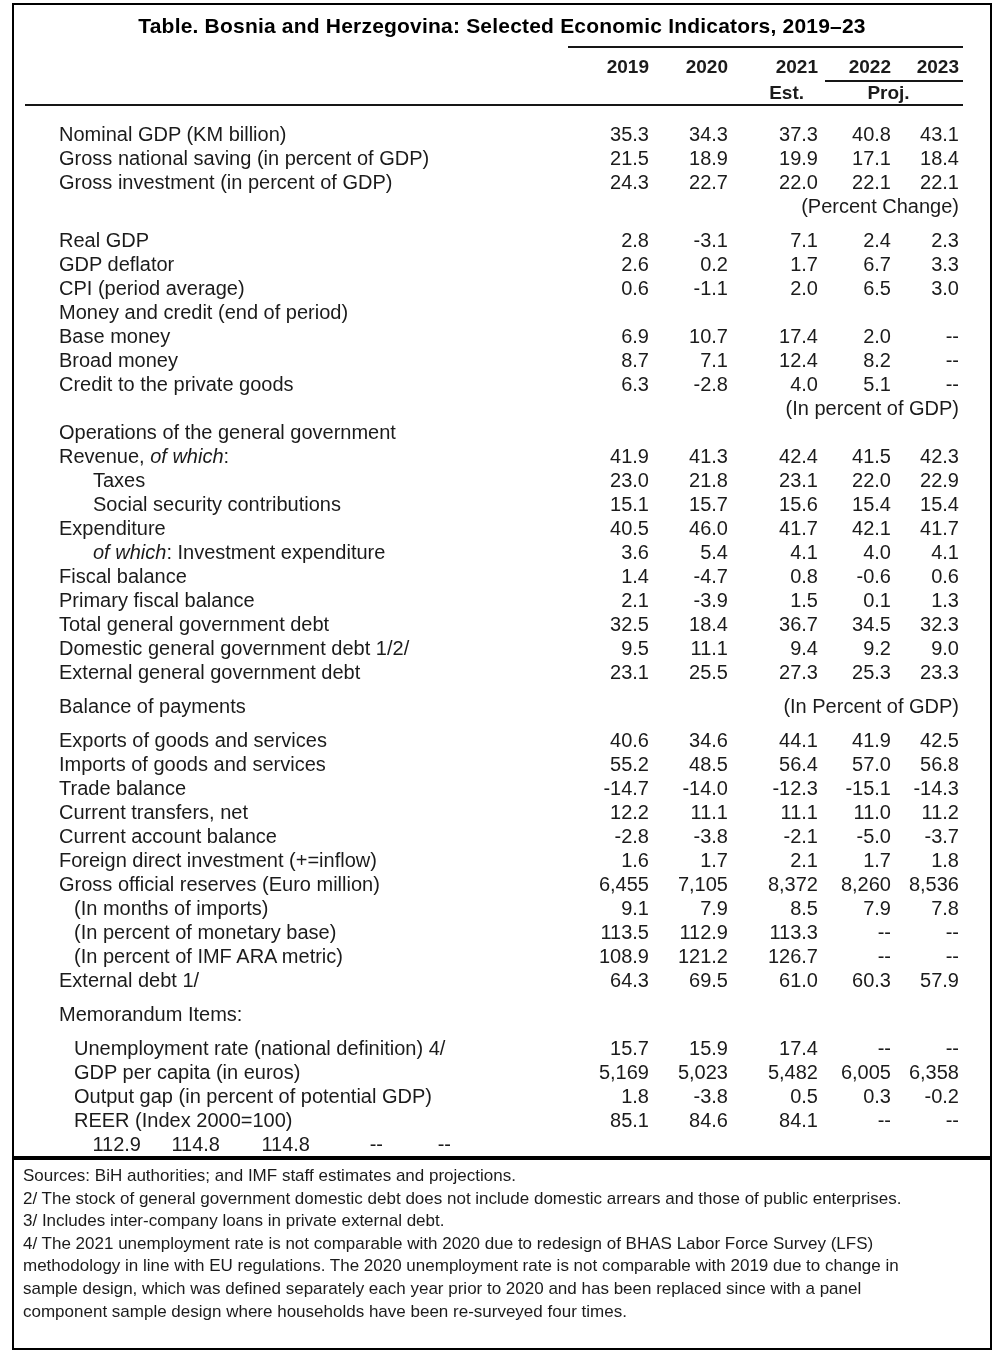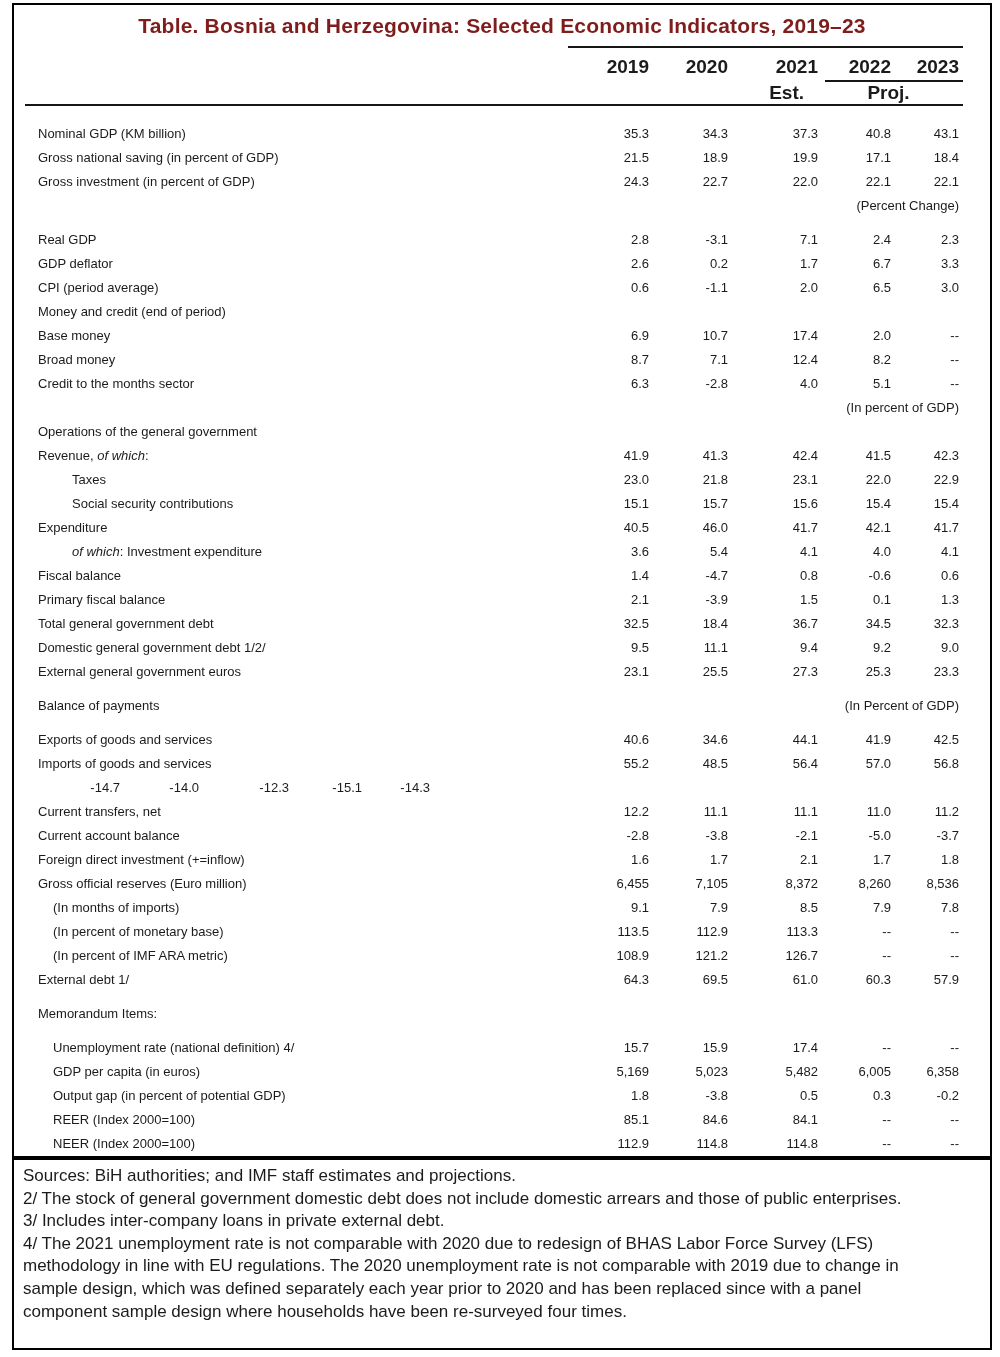--- a/index.html
+++ b/index.html
@@ -8,33 +8,33 @@
     font-family:"Liberation Sans", sans-serif;color:#1b1b1b;
   }
   .frame{
     position:absolute;left:12px;top:3px;width:980px;height:1347px;
     border:2px solid #000;box-sizing:border-box;background:#fff;overflow:hidden;
   }
   
   .header{position:relative;height:101px;}
   .title{
     text-align:center;padding-top:9px;font-size:21px;font-weight:bold;
-    letter-spacing:.2px;color:#7f1d1d;white-space:nowrap;
+    letter-spacing:.2px;color:#000000;white-space:nowrap;
   }
   .rule{position:absolute;background:#161616;height:2px;}
   .rule-top{left:554px;top:41px;width:395px;}
   .rule-proj{left:811px;top:75px;width:138px;}
   .rule-full{left:11px;top:99px;width:938px;height:2px;}
   .hrow{position:absolute;left:0;width:100%;box-sizing:border-box;display:flex;
         padding:0 31px 0 24px;font-size:19px;font-weight:bold;}
   .hrow-years{top:50px;height:24px;line-height:24px;}
   .hrow-sub{top:78px;height:20px;line-height:20px;}
   .hspacer{flex:1;}
   
-  .row{display:flex;height:24px;line-height:24px;padding:0 31px 0 24px;font-size:13px;}
+  .row{display:flex;height:24px;line-height:24px;padding:0 31px 0 24px;font-size:20px;margin-left:21px;}
   .row .label{flex:1;white-space:nowrap;}
   .cells{display:flex;width:392px;flex:none;}
   .cell{text-align:right;flex:none;}
   .c1{width:82px}.c2{width:79px}.c3{width:90px}.c4{width:73px}.c5{width:68px}
   .capcell{width:392px;text-align:right;flex:none;}
   .projcell{width:141px;text-align:center;flex:none;}
   .estcell{padding-right:14px;box-sizing:border-box;}
   .ind1 .label{padding-left:15px;}
   .ind2 .label{padding-left:34px;}
   .spacer{height:10px;}
@@ -159,21 +159,21 @@
         <span class="label">Broad money</span>
         <span class="cells">
           <span class="cell c1">8.7</span>
           <span class="cell c2">7.1</span>
           <span class="cell c3">12.4</span>
           <span class="cell c4">8.2</span>
           <span class="cell c5">--</span>
         </span>
       </div>
       <div class="row">
-        <span class="label">Credit to the months sector</span>
+        <span class="label">Credit to the private goods</span>
         <span class="cells">
           <span class="cell c1">6.3</span>
           <span class="cell c2">-2.8</span>
           <span class="cell c3">4.0</span>
           <span class="cell c4">5.1</span>
           <span class="cell c5">--</span>
         </span>
       </div>
       <div class="row">
         <span class="label"></span>
@@ -266,21 +266,21 @@
         <span class="label">Domestic general government debt 1/2/</span>
         <span class="cells">
           <span class="cell c1">9.5</span>
           <span class="cell c2">11.1</span>
           <span class="cell c3">9.4</span>
           <span class="cell c4">9.2</span>
           <span class="cell c5">9.0</span>
         </span>
       </div>
       <div class="row">
-        <span class="label">External general government euros</span>
+        <span class="label">External general government debt</span>
         <span class="cells">
           <span class="cell c1">23.1</span>
           <span class="cell c2">25.5</span>
           <span class="cell c3">27.3</span>
           <span class="cell c4">25.3</span>
           <span class="cell c5">23.3</span>
         </span>
       </div>
       <div class="spacer"></div>
       <div class="row">
@@ -302,20 +302,21 @@
         <span class="label">Imports of goods and services</span>
         <span class="cells">
           <span class="cell c1">55.2</span>
           <span class="cell c2">48.5</span>
           <span class="cell c3">56.4</span>
           <span class="cell c4">57.0</span>
           <span class="cell c5">56.8</span>
         </span>
       </div>
       <div class="row">
+        <span class="label">Trade balance</span>
         <span class="cells">
           <span class="cell c1">-14.7</span>
           <span class="cell c2">-14.0</span>
           <span class="cell c3">-12.3</span>
           <span class="cell c4">-15.1</span>
           <span class="cell c5">-14.3</span>
         </span>
       </div>
       <div class="row">
         <span class="label">Current transfers, net</span>
@@ -436,21 +437,20 @@
         <span class="label">REER (Index 2000=100)</span>
         <span class="cells">
           <span class="cell c1">85.1</span>
           <span class="cell c2">84.6</span>
           <span class="cell c3">84.1</span>
           <span class="cell c4">--</span>
           <span class="cell c5">--</span>
         </span>
       </div>
       <div class="row ind1">
-        <span class="label">NEER (Index 2000=100)</span>
         <span class="cells">
           <span class="cell c1">112.9</span>
           <span class="cell c2">114.8</span>
           <span class="cell c3">114.8</span>
           <span class="cell c4">--</span>
           <span class="cell c5">--</span>
         </span>
       </div>
     </div>
 

